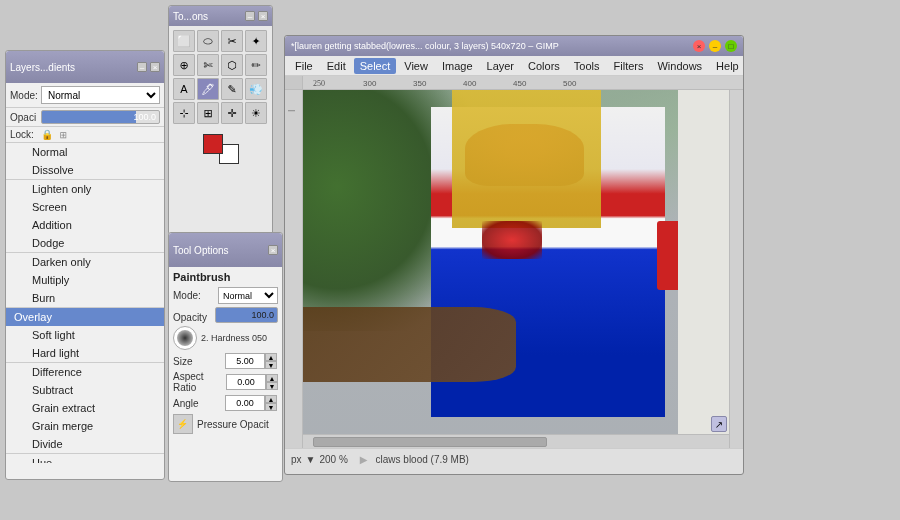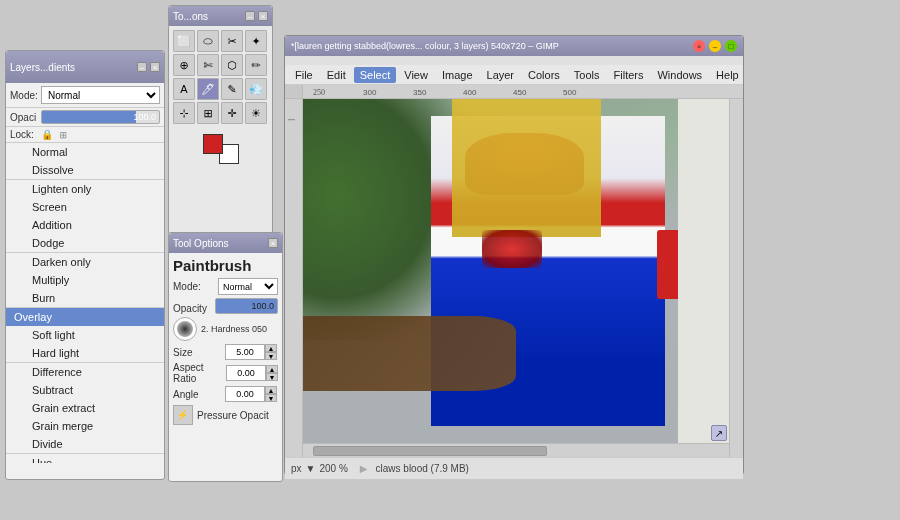--- a/index.html
+++ b/index.html
@@ -146,34 +146,34 @@
       left: 168px;
       top: 230px;
       width: 110px;
       height: 220px;
       background: #f0f0f0;
       border: 1px solid #999;
       border-radius: 3px;
     }
     .tool-options-titlebar {
       background: linear-gradient(to bottom, #a0a0c0, #8888a8);
-      height: 20px;
+      height: 34px;
       border-radius: 3px 3px 0 0;
       display: flex;
       align-items: center;
       justify-content: space-between;
       padding: 0 4px;
       color: white;
       font-size: 10px;
     }
     .tool-options-content {
       padding: 4px;
     }
     .tool-options-name {
-      font-size: 15px;
+      font-size: 11px;
       font-weight: bold;
       margin-bottom: 4px;
       color: #222;
     }
     .option-row {
       display: flex;
       align-items: center;
       margin-bottom: 3px;
       gap: 3px;
     }
@@ -340,21 +340,20 @@
     .win-btn.max { background: #66cc00; }
 
     .gimp-menubar {
       background: #e8e8e8;
       height: 20px;
       display: flex;
       align-items: center;
       padding: 0 4px;
       border-bottom: 1px solid #ccc;
       gap: 2px;
-      margin-top: 9px;
     }
     .menu-item {
       padding: 2px 6px;
       font-size: 11px;
       color: #222;
       cursor: pointer;
       border-radius: 2px;
     }
     .menu-item.active { background: #6688cc; color: white; text-align: right; }
 

